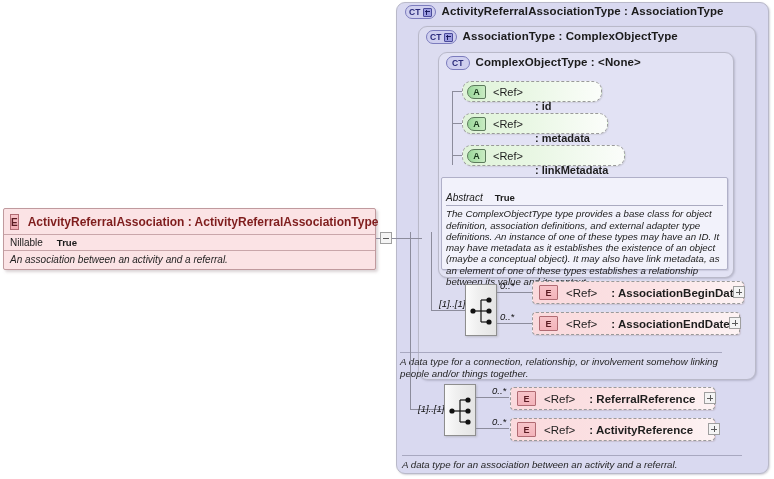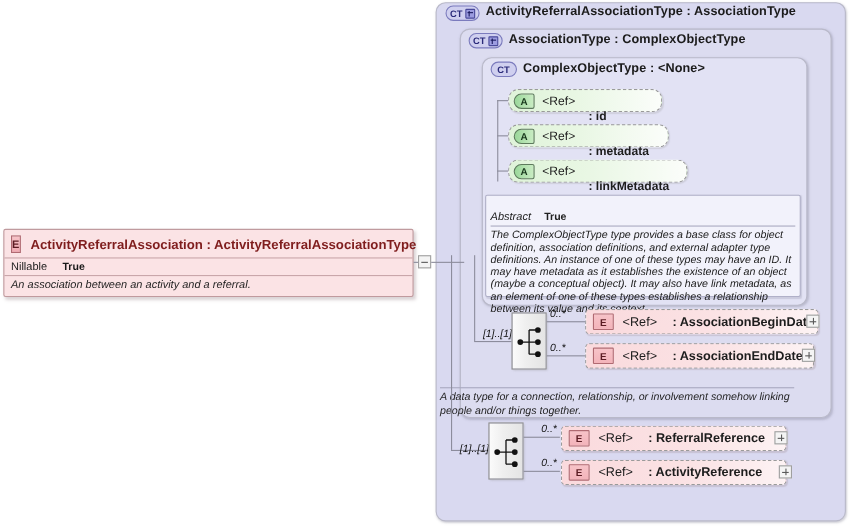--- a/index.html
+++ b/index.html
@@ -374,20 +374,21 @@
   </div>
   <div class="expand-btn" style="left:704px;top:392px;"></div>
 
   <div class="elem-box" style="left:510px;top:418px;width:205px;">
     <span class="icon-e">E</span>
     <span class="elem-ref">&lt;Ref&gt;</span>
     <span class="elem-name">: ActivityReference</span>
   </div>
   <div class="expand-btn" style="left:708px;top:423px;"></div>
 
+  <div class="caption" style="left:402px;top:455px;width:340px;height:18px;">A data type for an association between an activity and a referral.</div>
 
   <div class="root-elem" style="left:3px;top:208px;width:373px;height:62px;">
     <div class="re-head">
       <span class="re-icon">E</span>
       <span class="re-title">ActivityReferralAssociation : ActivityReferralAssociationType</span>
     </div>
     <div class="re-facet">
       <span class="fname">Nillable</span>
       <span class="fval">True</span>
     </div>

